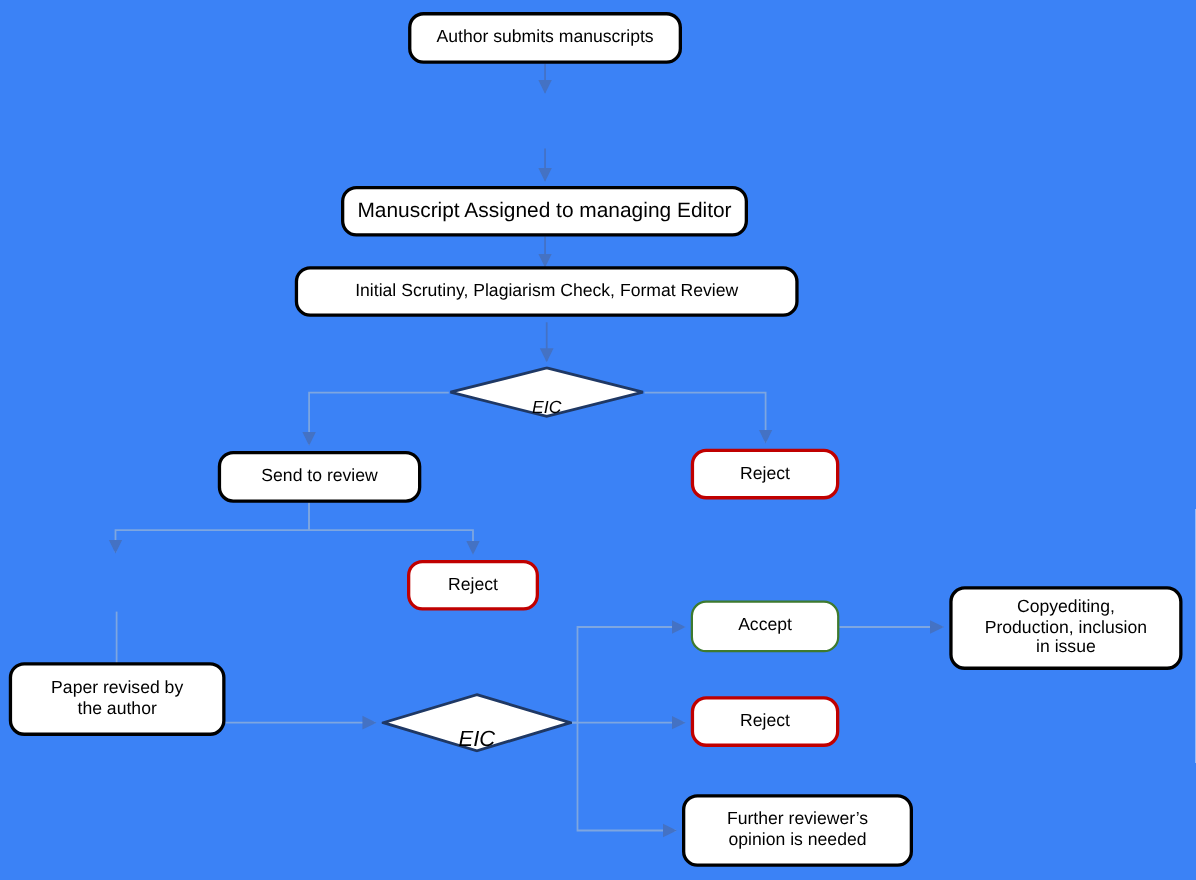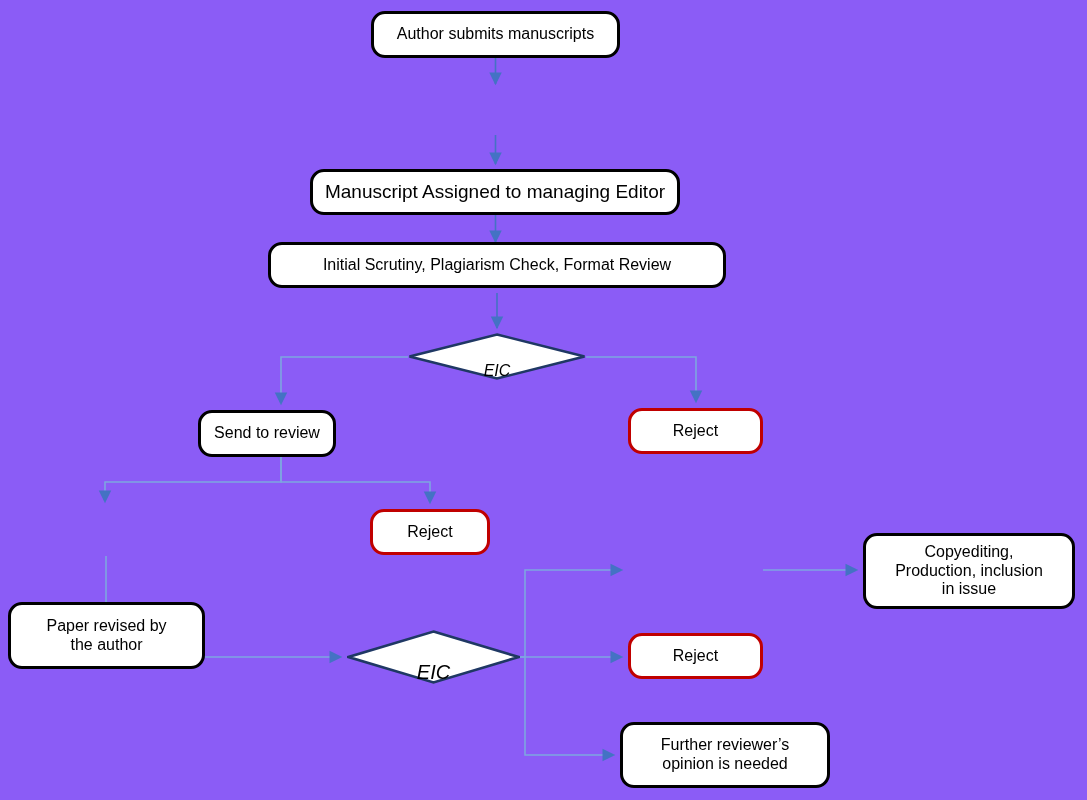--- a/index.html
+++ b/index.html
@@ -63,21 +63,21 @@
   }
   .diamond svg {
     position: absolute;
     left: 0;
     top: 0;
   }
 </style>
 </head>
 <body>
 
-<div id="canvas" style="background: #8b5cf6;">
+<div id="canvas" style="background: #3b82f6;">
 
   <svg id="edges" viewBox="0 0 1087 800" xmlns="http://www.w3.org/2000/svg">
     <defs>
       <marker id="ah" markerWidth="9" markerHeight="9" refX="7.2" refY="4.5" orient="auto" markerUnits="strokeWidth">
         <path d="M0,0.6 L8,4.5 L0,8.4 z" fill="#4472C4"></path>
       </marker>
       <marker id="ahr" markerWidth="9" markerHeight="9" refX="7.2" refY="4.5" orient="auto" markerUnits="strokeWidth">
         <path d="M0,0.6 L8,4.5 L0,8.4 z" fill="#4472C4"></path>
       </marker>
     </defs>
@@ -127,33 +127,36 @@
     <span>Initial Scrutiny, Plagiarism Check, Format Review</span>
   </div>
 
   <div class="diamond" style="left: 408px; top: 333px; width: 178px; height: 47px; font-size: 16px;">
       <svg width="178" height="47" viewBox="0 0 178 47">
         <polygon points="89,1.5 176.5,23.5 89,45.5 1.5,23.5" fill="#ffffff" stroke="#1F3864" stroke-width="2.6" stroke-linejoin="miter"></polygon>
       </svg>
     <span class="dlabel">EIC</span>
   </div>
 
-  <div class="node rounded black" style="left: 198px; top: 410px; width: 138px; height: 47px; font-size: 16px; border-color: rgb(0, 0, 0);">
+  <div class="node rounded black" style="left: 198px; top: 410px; width: 185px; height: 47px; font-size: 16px; border-color: rgb(0, 0, 0);">
     <span>Send to review</span>
   </div>
 
   <div class="node rounded red" style="left: 628px; top: 408px; width: 135px; height: 46px; font-size: 16px; border-color: rgb(192, 0, 0);">
     <span>Reject</span>
   </div>
 
 
   <div class="node rounded red" style="left: 370px; top: 509px; width: 120px; height: 46px; font-size: 16px; border-color: rgb(192, 0, 0);">
     <span>Reject</span>
   </div>
 
+  <div class="node rounded green" style="left: 628px; top: 546px; width: 135px; height: 47px; font-size: 16px; border-color: rgb(62, 122, 46);">
+    <span>Accept</span>
+  </div>
 
   <div class="node rounded black" style="left: 863px; top: 533px; width: 212px; height: 76px; font-size: 16px; border-color: rgb(0, 0, 0);">
     <span>Copyediting,
 Production, inclusion
 in issue</span>
   </div>
 
   <div class="node rounded black" style="left: 8px; top: 602px; width: 197px; height: 67px; font-size: 16px; border-color: rgb(0, 0, 0);">
     <span>Paper revised by
 the author</span>

